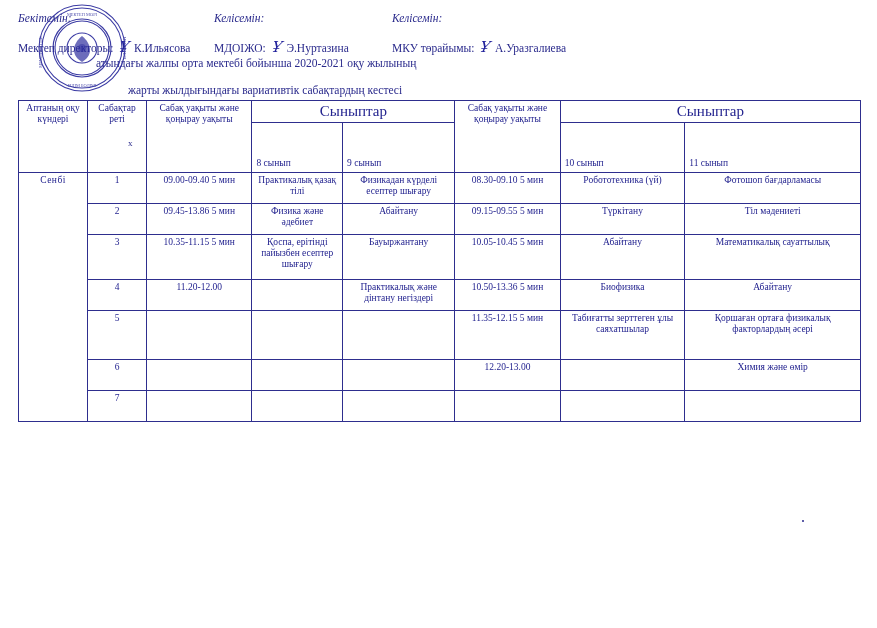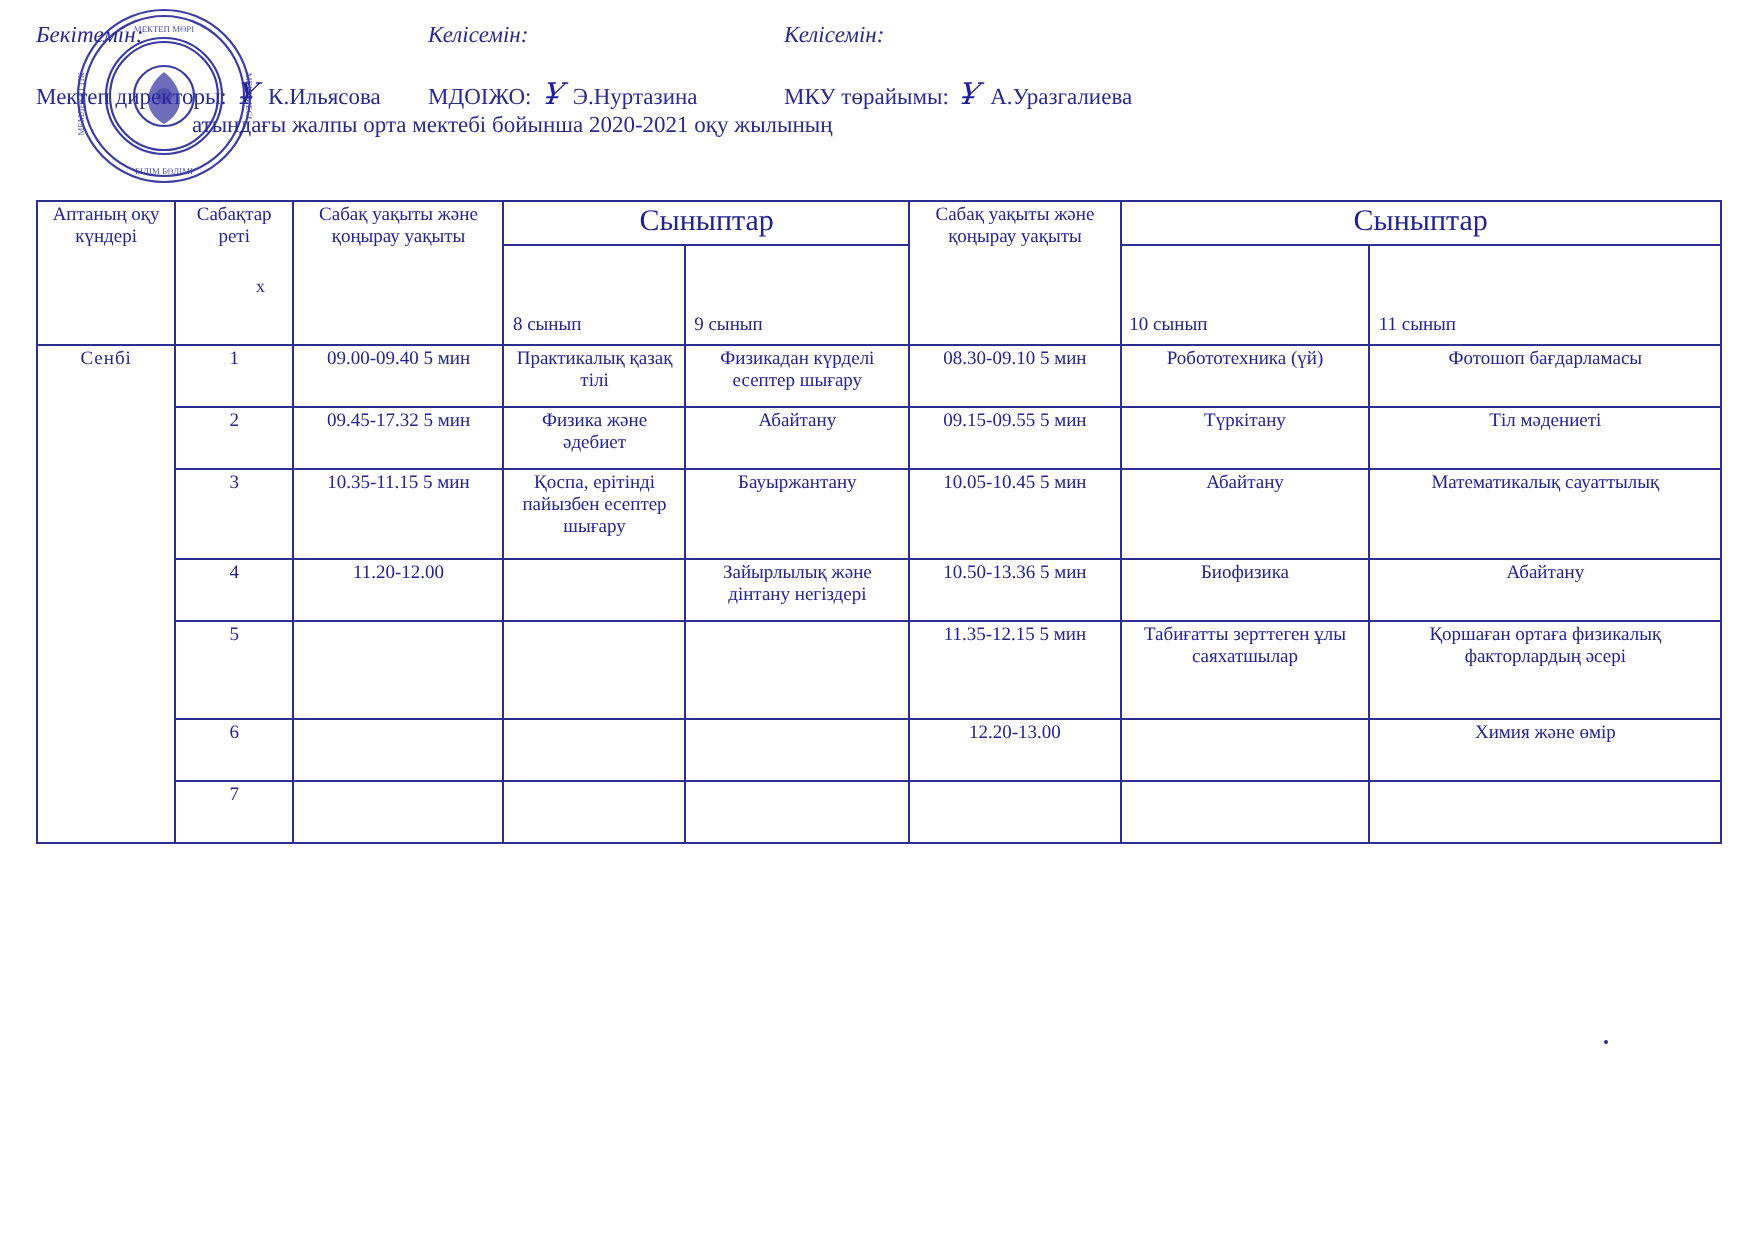--- a/index.html
+++ b/index.html
@@ -163,20 +163,21 @@
     </div>
 
     <div class="appr-line2 l2-c3">
       <span>МКУ төрайымы:</span>
       <span class="sig">Ұ</span>
       <span>А.Уразгалиева</span>
     </div>
   </div>
 
   <div class="title-line title-1">атындағы жалпы орта мектебі   бойынша 2020-2021 оқу жылының</div>
+  <div class="title-line title-2">жарты жылдығындағы вариативтік сабақтардың  кестесі</div>
 
   <svg class="stamp" viewBox="0 0 108 92">
     <g stroke="#2b2b9c" fill="none" stroke-width="1.1">
       <circle cx="54" cy="46" r="43"></circle>
       <circle cx="54" cy="46" r="40"></circle>
       <circle cx="54" cy="46" r="29"></circle>
       <circle cx="54" cy="46" r="27"></circle>
       <circle cx="54" cy="46" r="15"></circle>
     </g>
     <g fill="#2b2b9c">
@@ -227,21 +228,21 @@
         <td class="rowcell c-time">09.00-09.40  5 мин</td>
         <td class="rowcell c-subj">Практикалық қазақ тілі</td>
         <td class="rowcell c-subj">Физикадан күрделі есептер шығару</td>
         <td class="rowcell c-time">08.30-09.10  5 мин</td>
         <td class="rowcell c-subj">Робототехника (үй)</td>
         <td class="rowcell c-subj">Фотошоп бағдарламасы</td>
       </tr>
 
       <tr>
         <td class="rowcell c-num">2</td>
-        <td class="rowcell c-time">09.45-17.32  5 мин</td>
+        <td class="rowcell c-time">09.45-13.86  5 мин</td>
         <td class="rowcell c-subj">Физика және әдебиет</td>
         <td class="rowcell c-subj-b">Абайтану</td>
         <td class="rowcell c-time">09.15-09.55  5 мин</td>
         <td class="rowcell c-subj">Түркітану</td>
         <td class="rowcell c-subj">Тіл мәдениеті</td>
       </tr>
 
       <tr>
         <td class="rowcell c-num" style="height:40px">3</td>
         <td class="rowcell c-time">10.35-11.15  5 мин</td>
@@ -249,21 +250,21 @@
         <td class="rowcell c-subj-b">Бауыржантану</td>
         <td class="rowcell c-time">10.05-10.45  5 мин</td>
         <td class="rowcell c-subj-b">Абайтану</td>
         <td class="rowcell c-subj-b">Математикалық сауаттылық</td>
       </tr>
 
       <tr>
         <td class="rowcell c-num">4</td>
         <td class="rowcell c-time">11.20-12.00</td>
         <td class="rowcell c-subj"></td>
-        <td class="rowcell c-subj">Зайырлылық және дінтану негіздері</td>
+        <td class="rowcell c-subj">Практикалық және дінтану негіздері</td>
         <td class="rowcell c-time">10.50-13.36  5 мин</td>
         <td class="rowcell c-subj">Биофизика</td>
         <td class="rowcell c-subj">Абайтану</td>
       </tr>
 
       <tr>
         <td class="rowcell c-num" style="height:44px">5</td>
         <td class="rowcell c-time"></td>
         <td class="rowcell c-subj"></td>
         <td class="rowcell c-subj"></td>

